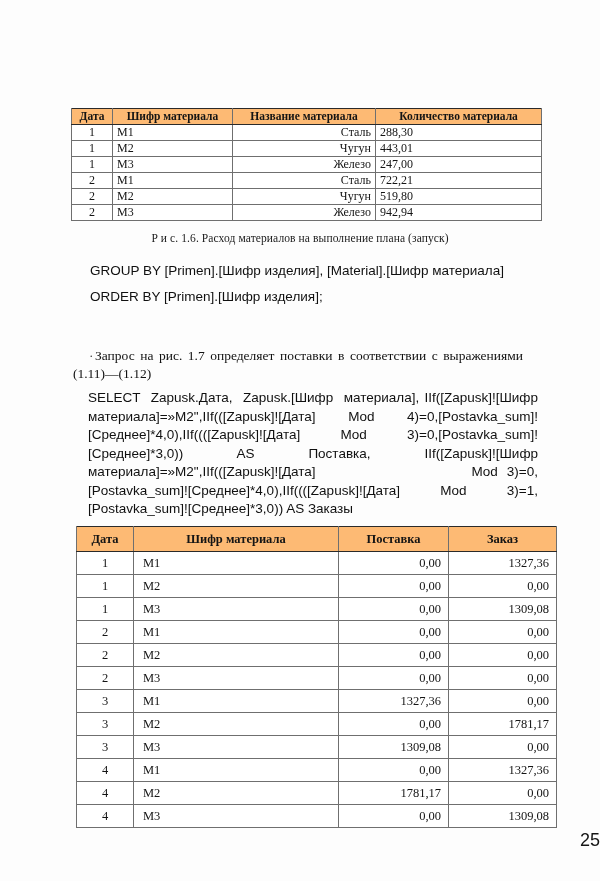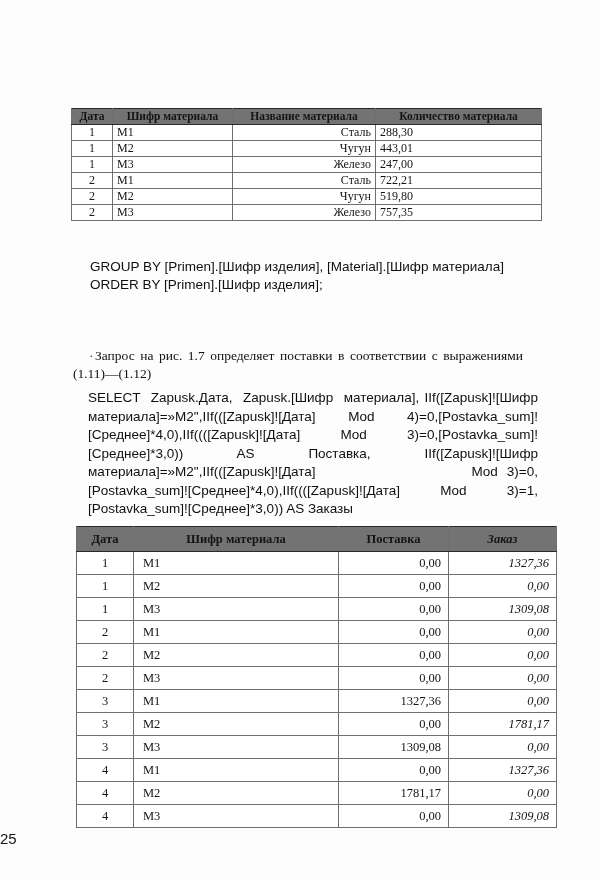--- a/index.html
+++ b/index.html
@@ -34,21 +34,21 @@
   .data-table th,
   .data-table td {
     border: 1px solid #6f6f6f;
     font-family: "Liberation Serif", serif;
     color: #141414;
     padding: 0 4px;
     overflow: hidden;
     white-space: nowrap;
   }
   .data-table th {
-    background: #737373;
+    background: #fdba74;
     font-weight: bold;
     text-align: center;
     border-bottom: 1.5px solid #2a2a2a;
     border-top: none;
   }
 
   
   #table-raskhod {
     left: 71px;
     top: 108px;
@@ -68,21 +68,21 @@
   #table-postavka {
     left: 76px;
     top: 526px;
     width: 444px;
   }
   #table-postavka th { height: 24px; font-size: 12.5px; line-height: 24px; }
   #table-postavka td { height: 22px; font-size: 12.5px; line-height: 22px; }
   #table-postavka .c-date  { width: 48px;  text-align: center; }
   #table-postavka .c-code  { width: 196px; text-align: left;  padding-left: 9px; }
   #table-postavka .c-sup   { width: 101px; text-align: right; padding-right: 7px; }
-  #table-postavka .c-ord   { width: 99px;  text-align: right; padding-right: 7px; font-style: italic; }
+  #table-postavka .c-ord   { width: 99px;  text-align: right; padding-right: 7px; }
   #table-postavka th.c-code,
   #table-postavka th.c-sup,
   #table-postavka th.c-ord { text-align: center; padding-left: 4px; padding-right: 4px; }
 
   
   .figure-caption {
     position: absolute;
     width: 100%;
     left: 0;
     text-align: center;
@@ -92,21 +92,21 @@
     letter-spacing: 0.1px;
   }
   #caption-fig16 { top: 232px; }
   #caption-fig17 { top: 792px; }
 
   
   .code-block {
     position: absolute;
     font-family: "Liberation Sans", sans-serif;
     font-size: 13.5px;
-    line-height: 18px;
+    line-height: 26px;
     color: #101010;
     white-space: pre-wrap;
   }
   #code-group-by {
     left: 90px;
     top: 258px;
     width: 430px;
   }
   #code-select {
     left: 72px;
@@ -138,23 +138,23 @@
     top: 0;
     color: #444;
   }
 
   
   #page-number {
     position: absolute;
     top: 830px;
     left: 0;
     width: 100%;
-    text-align: left;
+    text-align: right;
     font-family: "Liberation Sans", sans-serif;
-    font-size: 15px;
+    font-size: 18px;
     color: #151515;
   }
 </style>
 </head>
 <body>
 
 <div class="page">
 
   <table class="data-table" id="table-raskhod">
     <thead>
@@ -193,25 +193,26 @@
       <tr>
         <td class="c-date">2</td>
         <td class="c-code">М2</td>
         <td class="c-name">Чугун</td>
         <td class="c-qty">519,80</td>
       </tr>
       <tr>
         <td class="c-date">2</td>
         <td class="c-code">М3</td>
         <td class="c-name">Железо</td>
-        <td class="c-qty">757,35</td>
+        <td class="c-qty">942,94</td>
       </tr>
     </tbody>
   </table>
 
+  <div class="figure-caption" id="caption-fig16">Р и с. 1.6. Расход материалов на выполнение плана (запуск)</div>
 
   <div class="code-block" id="code-group-by">GROUP BY [Primen].[Шифр изделия], [Material].[Шифр материала]
 ORDER BY [Primen].[Шифр изделия];</div>
 
   <div class="body-par" id="par-2">Запрос на рис. 1.7 определяет поставки в соответствии с выражениями (1.11)—(1.12)</div>
 
   <div class="code-block" id="code-select">SELECT  Zapusk.Дата,  Zapusk.[Шифр  материала], IIf([Zapusk]![Шифр материала]=»M2",IIf(([Zapusk]![Дата] Mod 4)=0,[Postavka_sum]![Среднее]*4,0),IIf((([Zapusk]![Дата] Mod 3)=0,[Postavka_sum]![Среднее]*3,0)) AS Поставка, IIf([Zapusk]![Шифр материала]=»M2",IIf(([Zapusk]![Дата]                 Mod 3)=0,[Postavka_sum]![Среднее]*4,0),IIf((([Zapusk]![Дата] Mod 3)=1,[Postavka_sum]![Среднее]*3,0)) AS Заказы</div>
 
   <table class="data-table" id="table-postavka">
     <thead>

